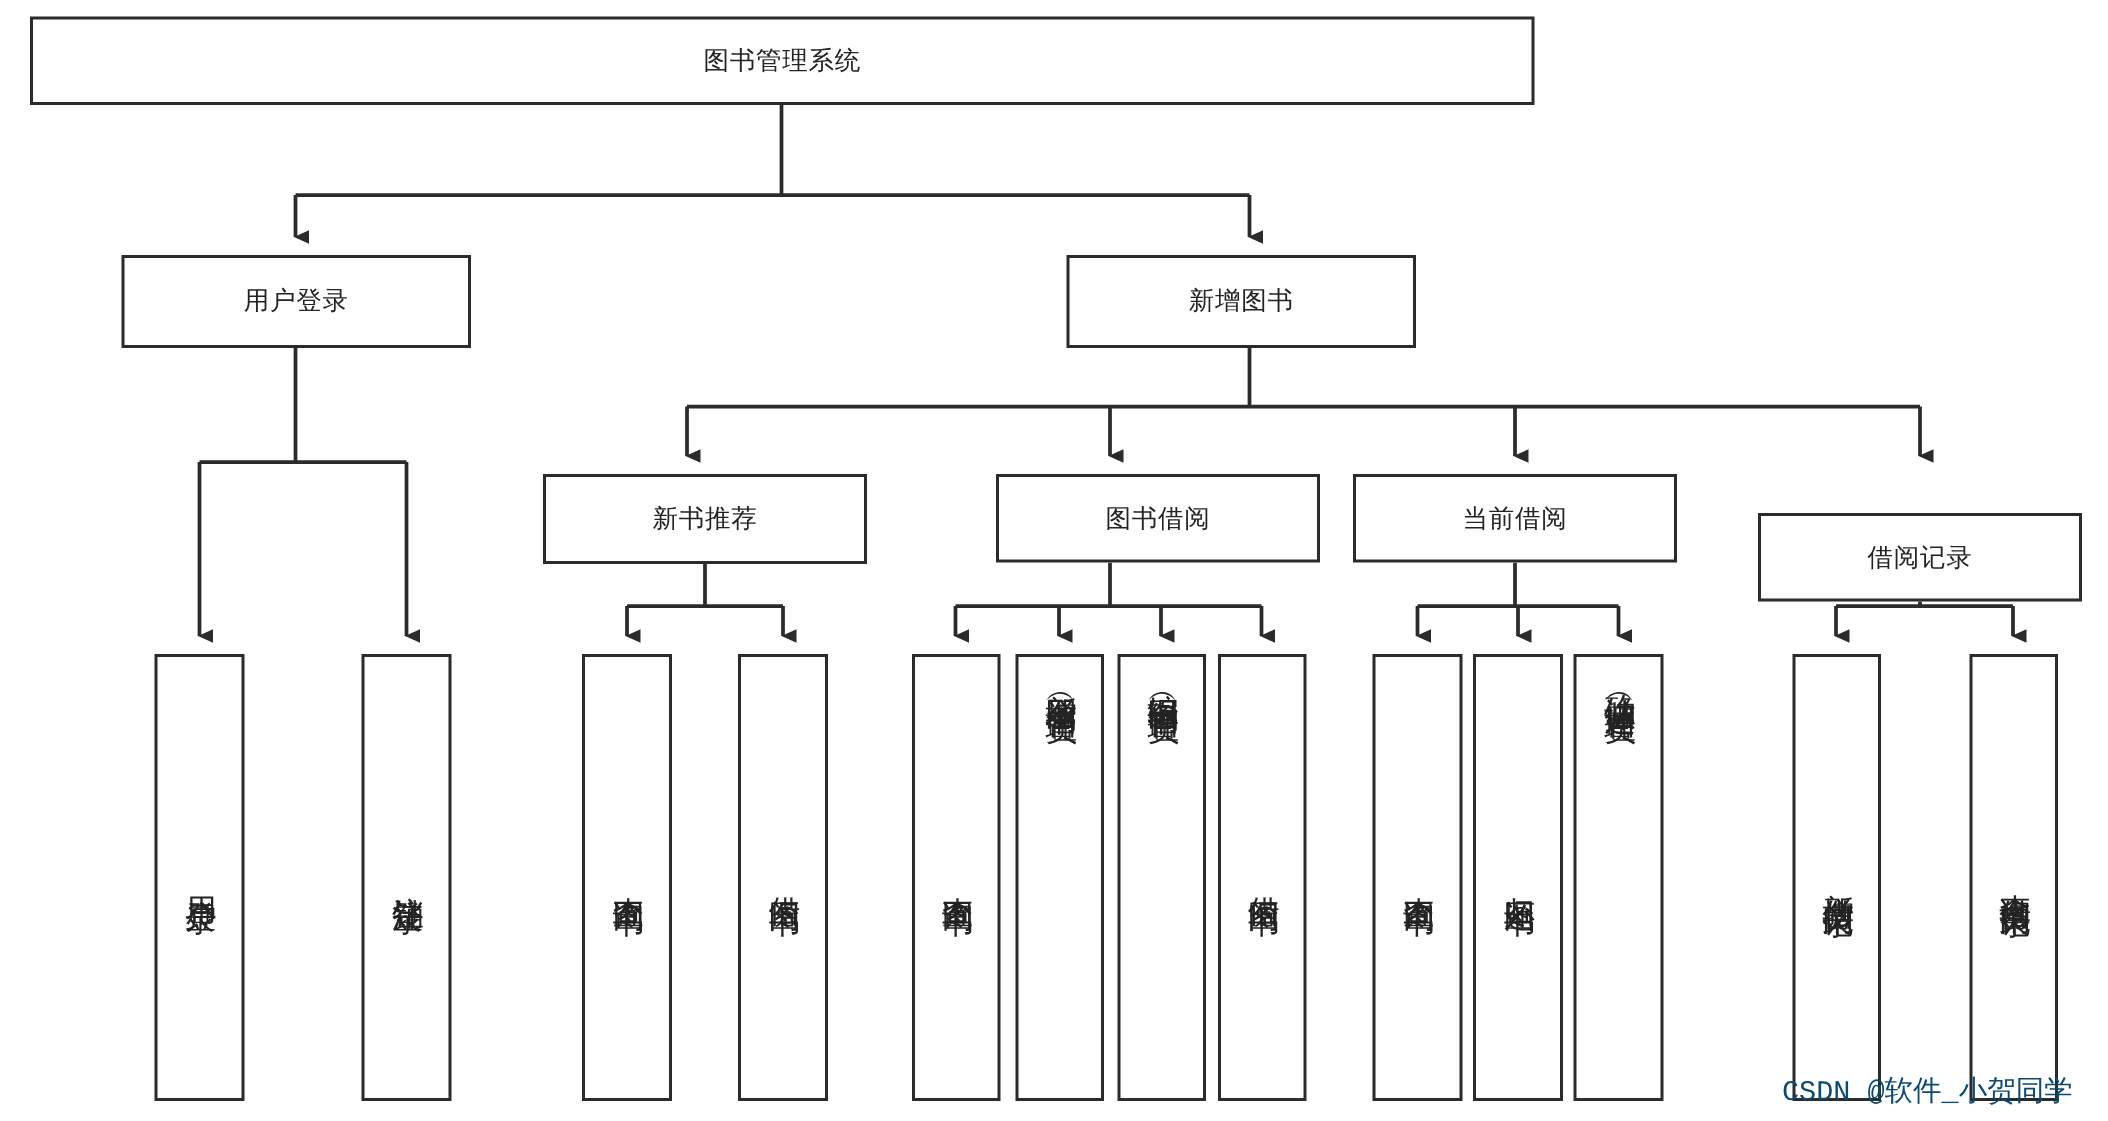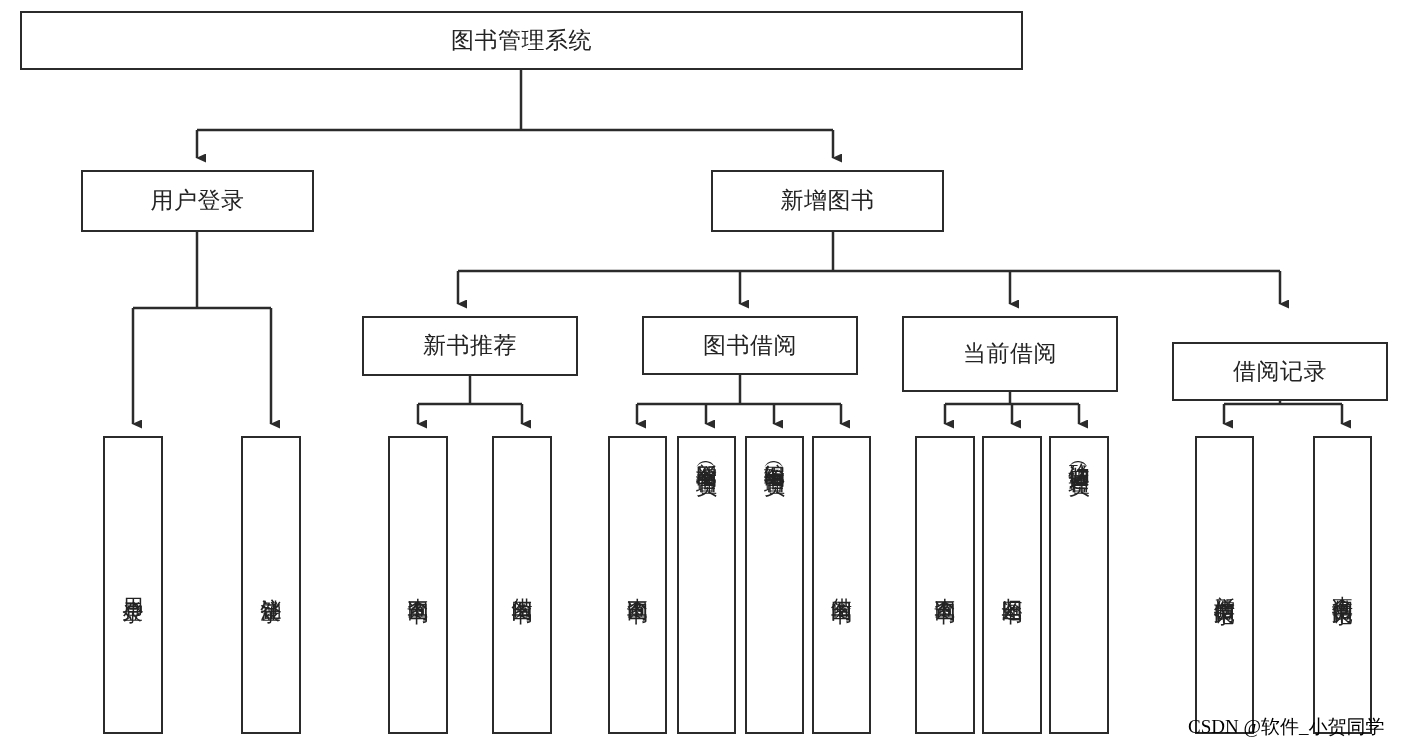--- a/index.html
+++ b/index.html
@@ -30,21 +30,21 @@
     box-sizing: border-box;
     background: #ffffff;
     border: 2px solid #2b2b2b;
     display: flex;
     align-items: center;
     justify-content: center;
     color: #222222;
     z-index: 2;
   }
   .node .label {
-    font-size: 23px;
+    font-size: 17px;
     line-height: 1.12;
     letter-spacing: 0.5px;
     white-space: nowrap;
     color: #232323;
   }
   
   .node.vertical {
     align-items: flex-start;
     justify-content: center;
     padding-top: 8px;
@@ -59,24 +59,24 @@
   }
   .node.vertical.midtext {
     align-items: center;
     padding-top: 0;
   }
   .watermark {
     position: absolute;
     left: 1188px;
     top: 714px;
     font-size: 19px;
-    color: #000000;
+    color: #0c4a6e;
     white-space: nowrap;
     z-index: 5;
-    font-family: Liberation Serif, serif;
+    font-family: Liberation Mono, monospace;
   }
 </style>
 </head>
 <body>
 
 <div id="canvas">
 
   <svg class="connectors" viewBox="0 0 1405 747" xmlns="http://www.w3.org/2000/svg">
     <defs>
       <marker id="arrow" markerWidth="9" markerHeight="10" refX="4.5" refY="9" orient="auto" markerUnits="userSpaceOnUse">
@@ -135,24 +135,24 @@
   <div class="node" style="left:81px; top:170px; width:233px; height:62px;">
     <span class="label">用户登录</span>
   </div>
   <div class="node" style="left:711px; top:170px; width:233px; height:62px;">
     <span class="label">新增图书</span>
   </div>
 
   <div class="node" style="left:362px; top:316px; width:216px; height:60px;">
     <span class="label">新书推荐</span>
   </div>
-  <div class="node" style="left:642px; top:316px; width:216px; height:59px;">
+  <div class="node" style="left:664px; top:316px; width:216px; height:59px;">
     <span class="label">图书借阅</span>
   </div>
-  <div class="node" style="left:902px; top:316px; width:216px; height:76px;">
+  <div class="node" style="left:902px; top:316px; width:216px; height:59px;">
     <span class="label">当前借阅</span>
   </div>
   <div class="node" style="left:1172px; top:316px; width:216px; height:59px;margin-top:26px;">
     <span class="label">借阅记录</span>
   </div>
 
   <div class="node vertical midtext" style="left:103px; top:436px; width:60px; height:298px;">
     <span class="label">用户登录</span>
   </div>
   <div class="node vertical midtext" style="left:241px; top:436px; width:60px; height:298px;">

